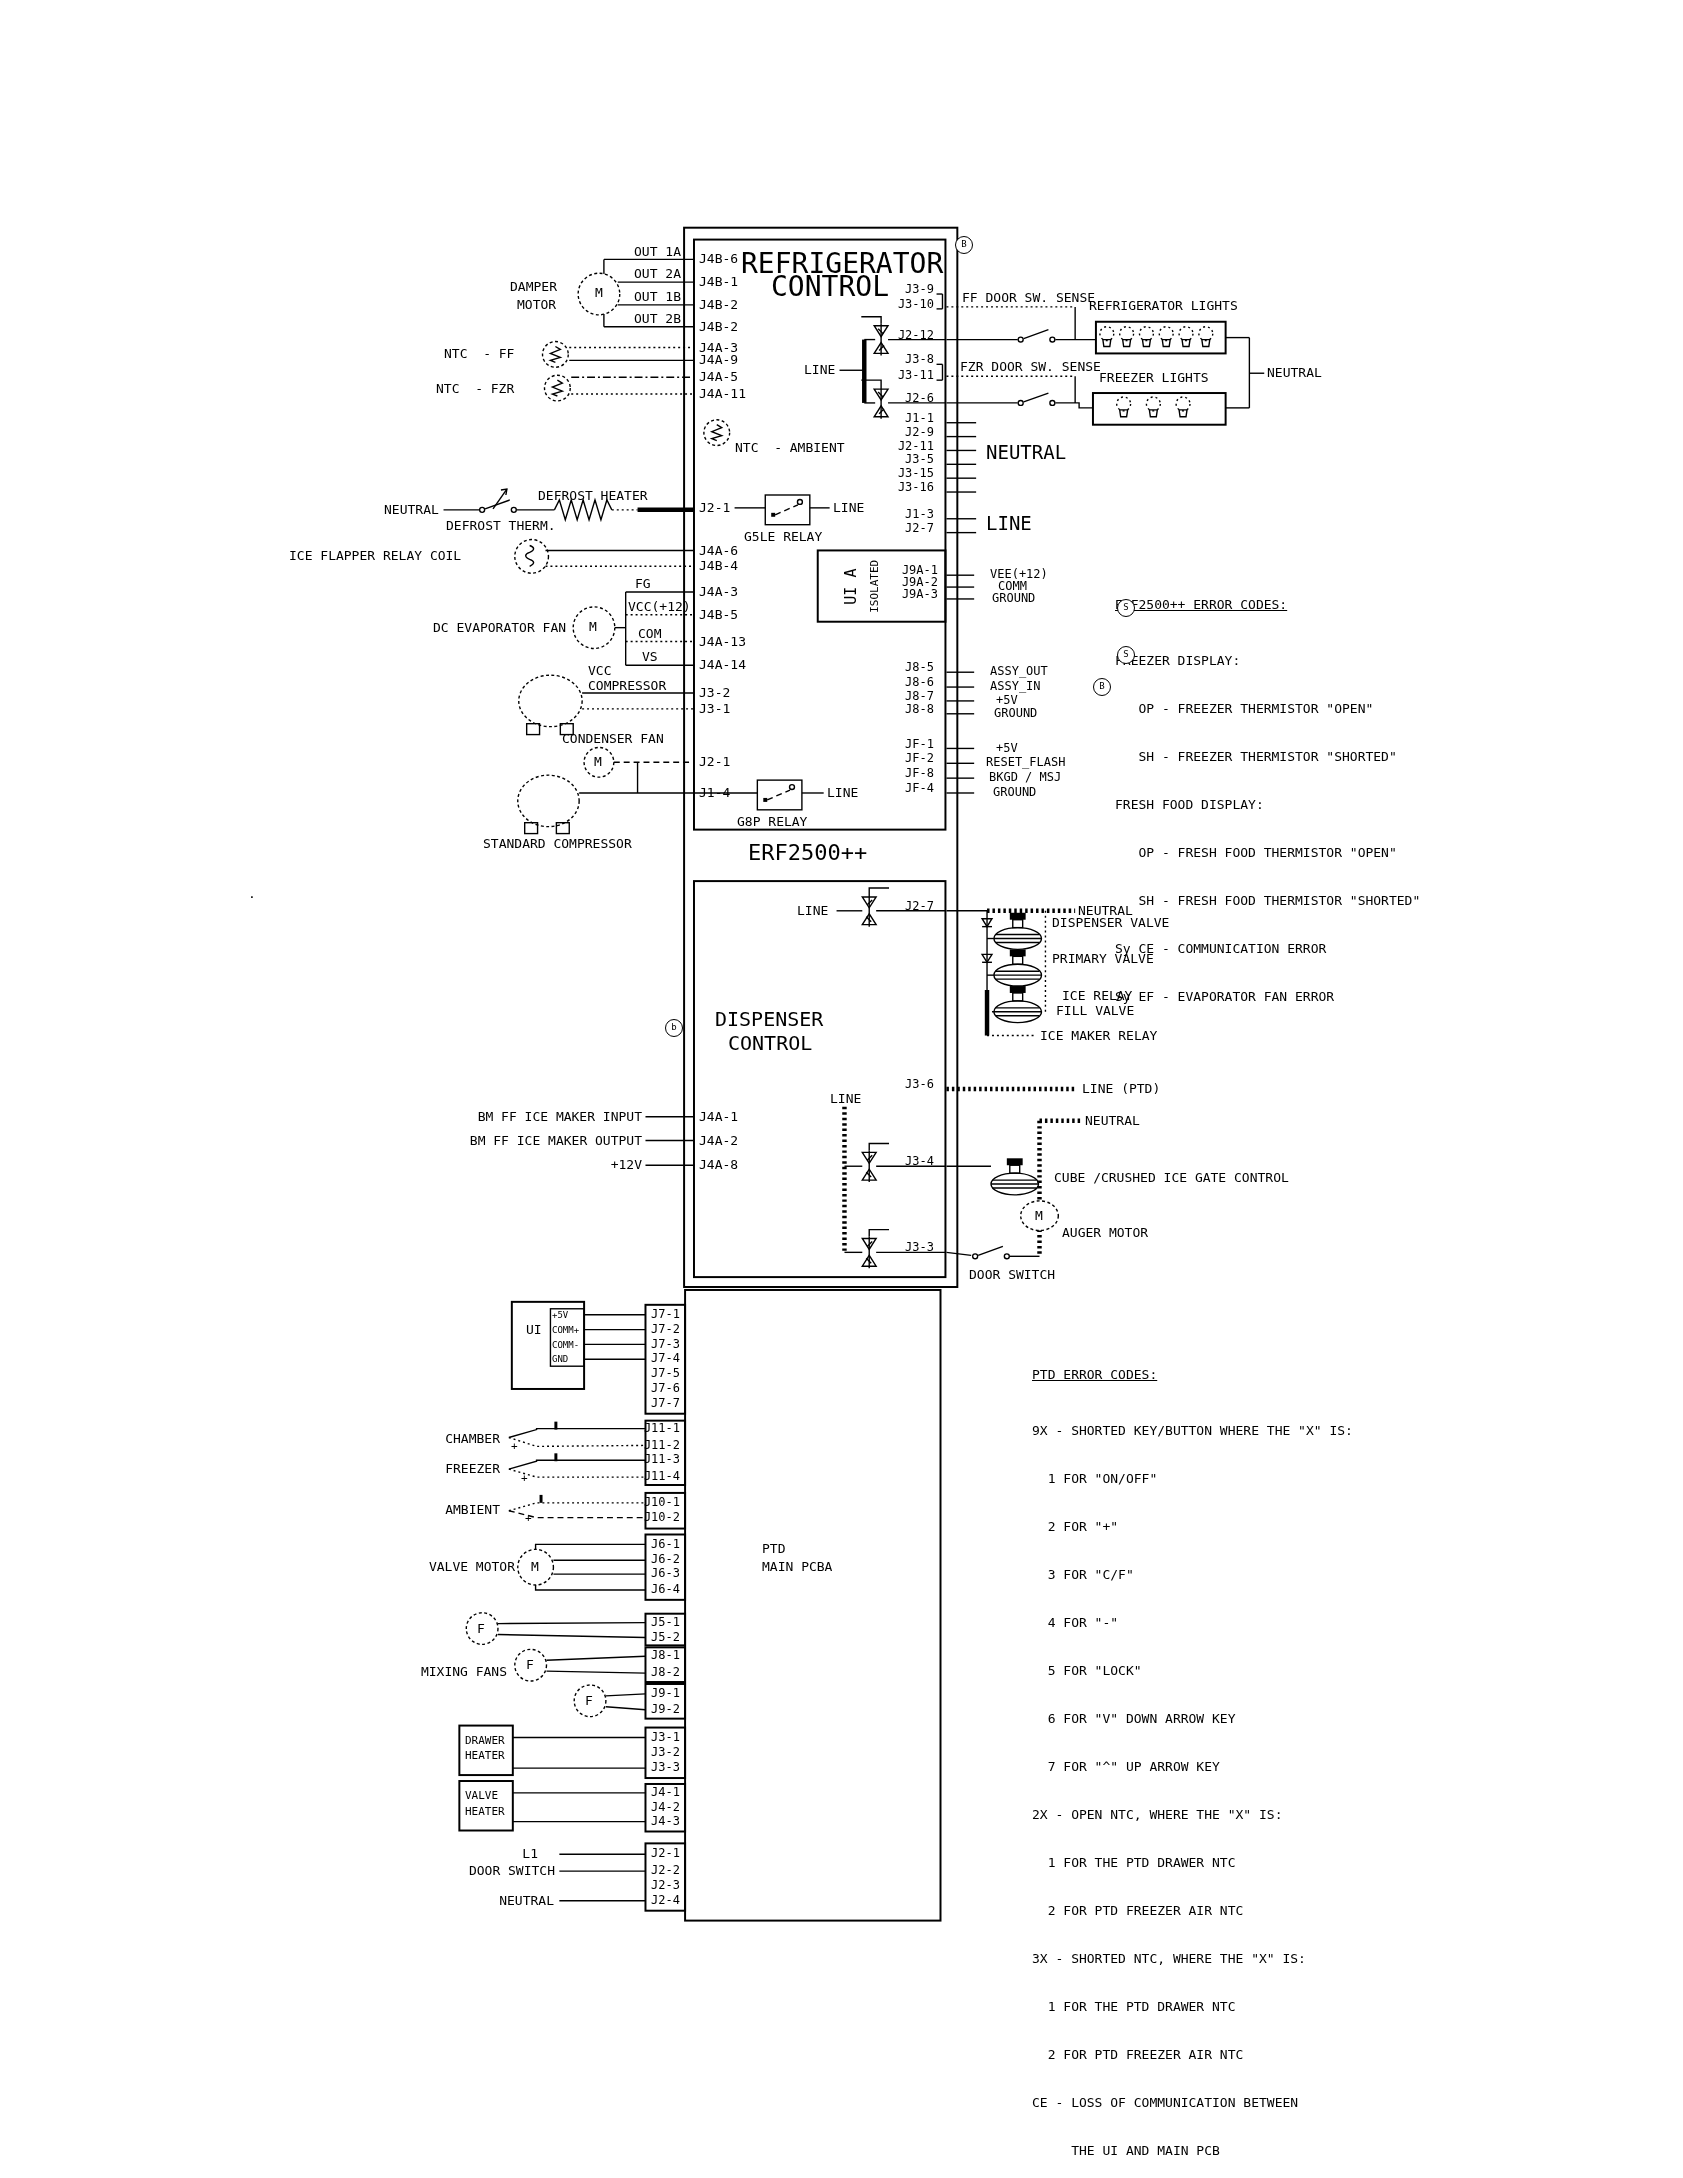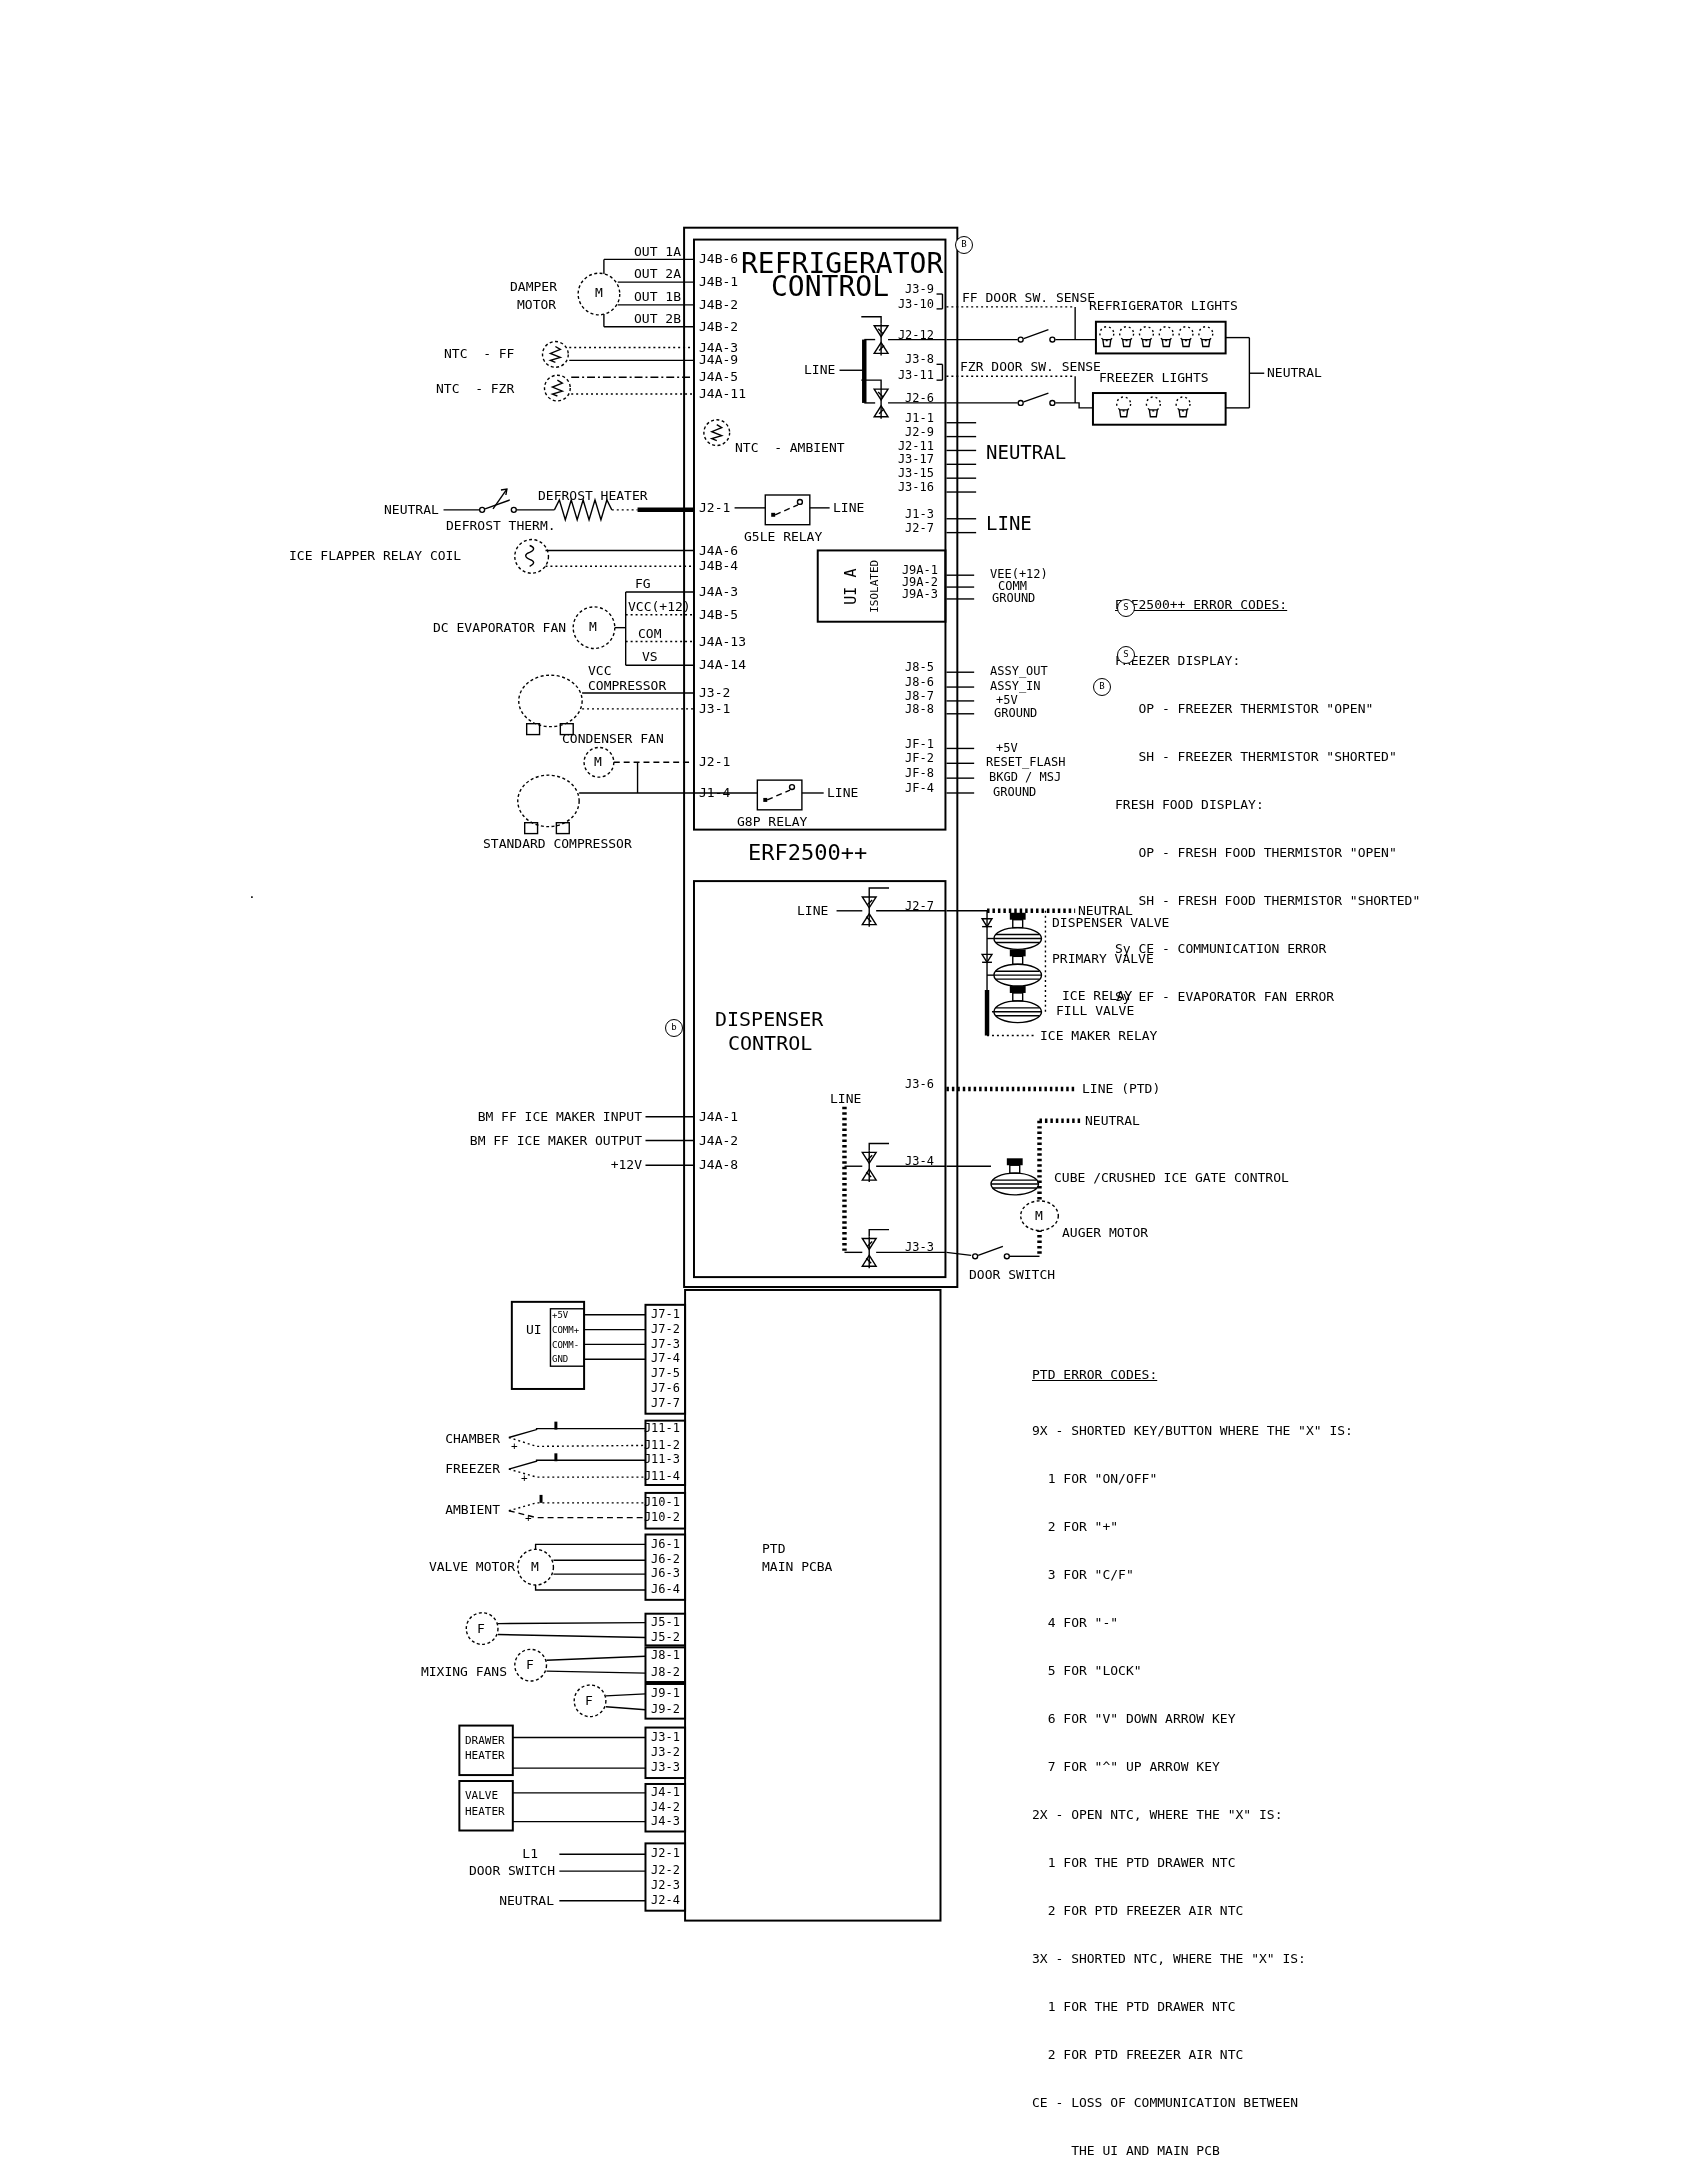--- a/index.html
+++ b/index.html
@@ -429,21 +429,21 @@
 
 <span class="t t12 ra" style="left:875px;top:283px;width:59px">J3-9</span>
 <span class="t t12 ra" style="left:875px;top:298px;width:59px">J3-10</span>
 <span class="t t12 ra" style="left:875px;top:329px;width:59px">J2-12</span>
 <span class="t t12 ra" style="left:875px;top:353px;width:59px">J3-8</span>
 <span class="t t12 ra" style="left:875px;top:369px;width:59px">J3-11</span>
 <span class="t t12 ra" style="left:875px;top:392px;width:59px">J2-6</span>
 <span class="t t12 ra" style="left:875px;top:412px;width:59px">J1-1</span>
 <span class="t t12 ra" style="left:875px;top:426px;width:59px">J2-9</span>
 <span class="t t12 ra" style="left:875px;top:440px;width:59px">J2-11</span>
-<span class="t t12 ra" style="left:875px;top:453px;width:59px">J3-17</span>
+<span class="t t12 ra" style="left:875px;top:453px;width:59px">J3-5</span>
 <span class="t t12 ra" style="left:875px;top:467px;width:59px">J3-15</span>
 <span class="t t12 ra" style="left:875px;top:481px;width:59px">J3-16</span>
 <span class="t t12 ra" style="left:875px;top:508px;width:59px">J1-3</span>
 <span class="t t12 ra" style="left:875px;top:522px;width:59px">J2-7</span>
 
 <span class="t big" style="left:986px;top:442px">NEUTRAL</span>
 <span class="t big" style="left:986px;top:513px">LINE</span>
 
 <span class="t" style="left:962px;top:291px">FF DOOR SW. SENSE</span>
 <span class="t" style="left:960px;top:360px">FZR DOOR SW. SENSE</span>

